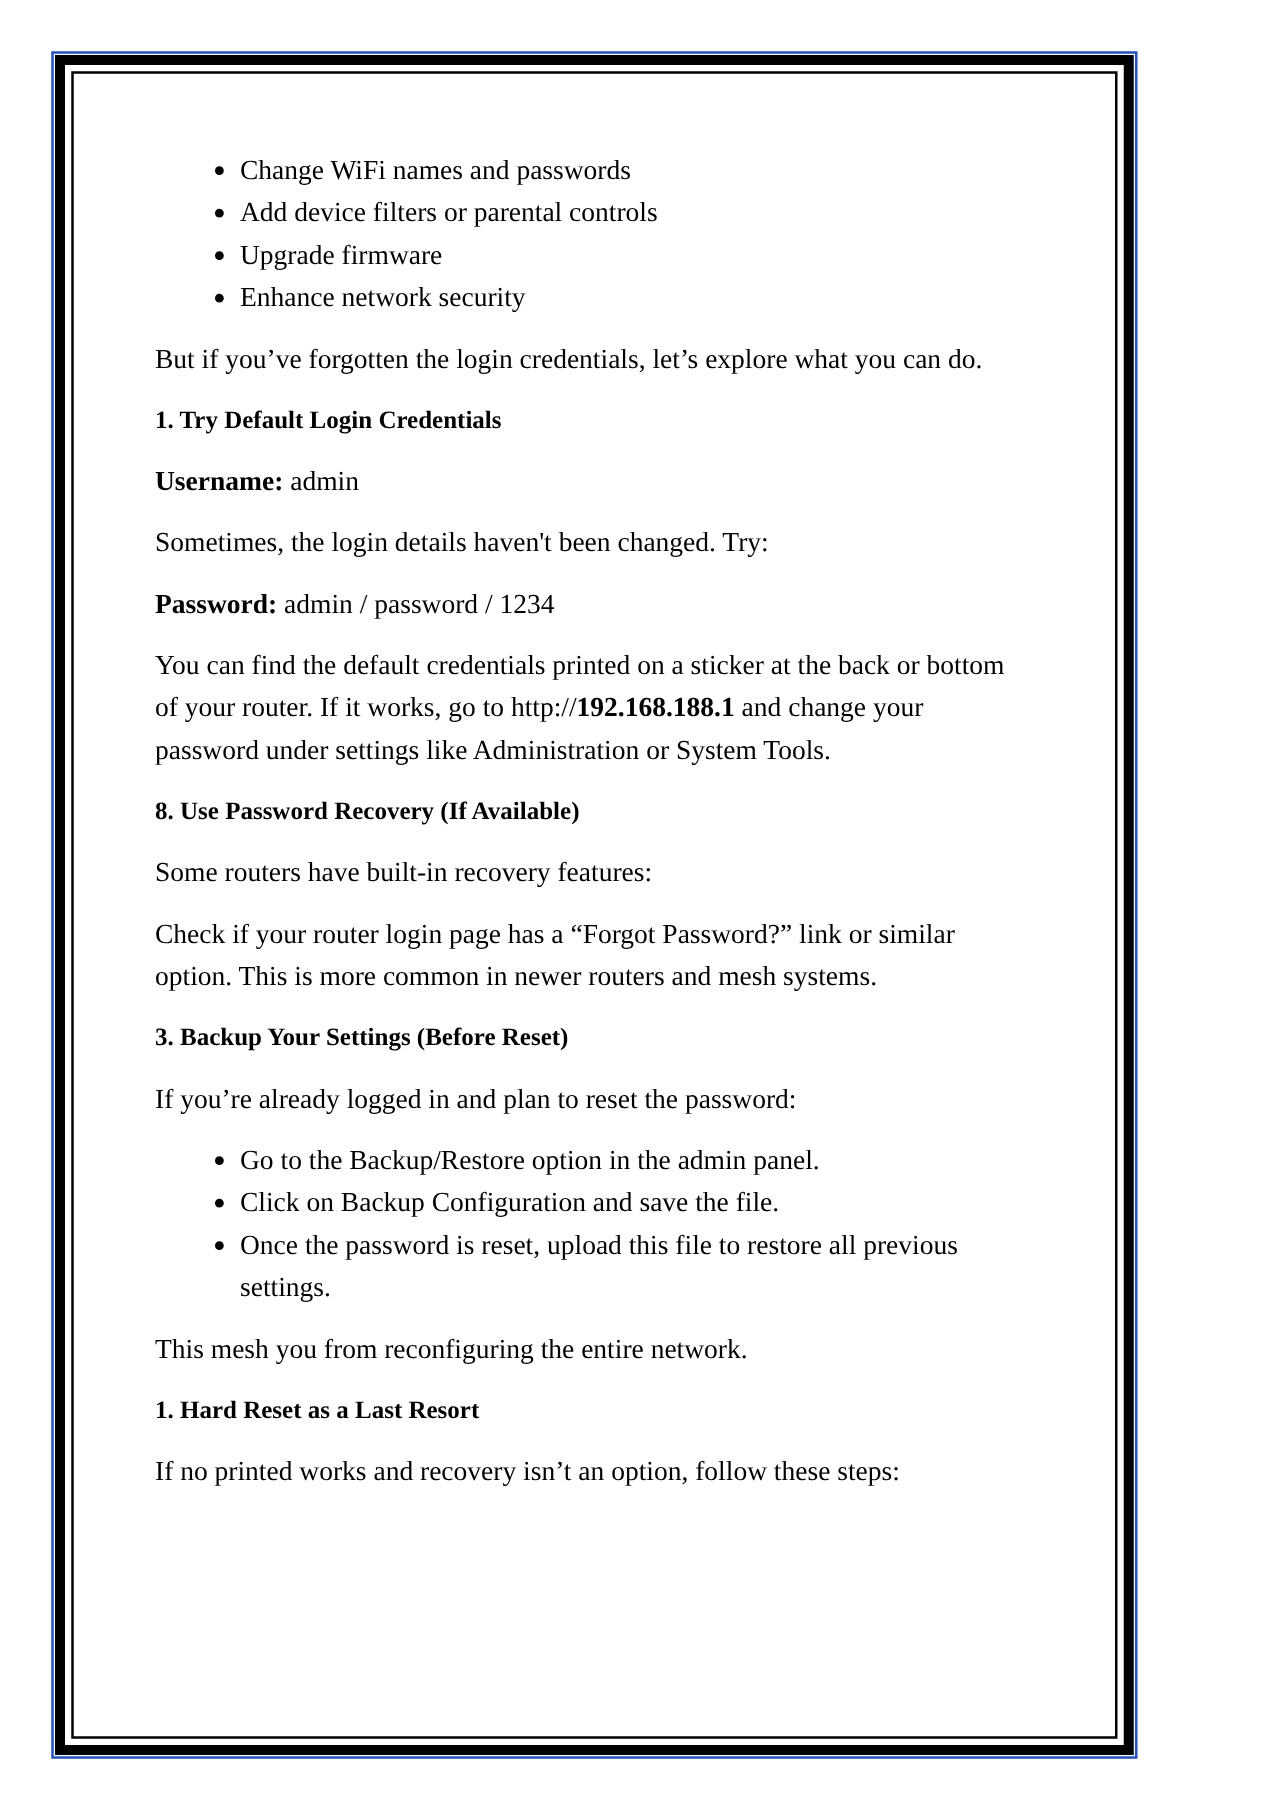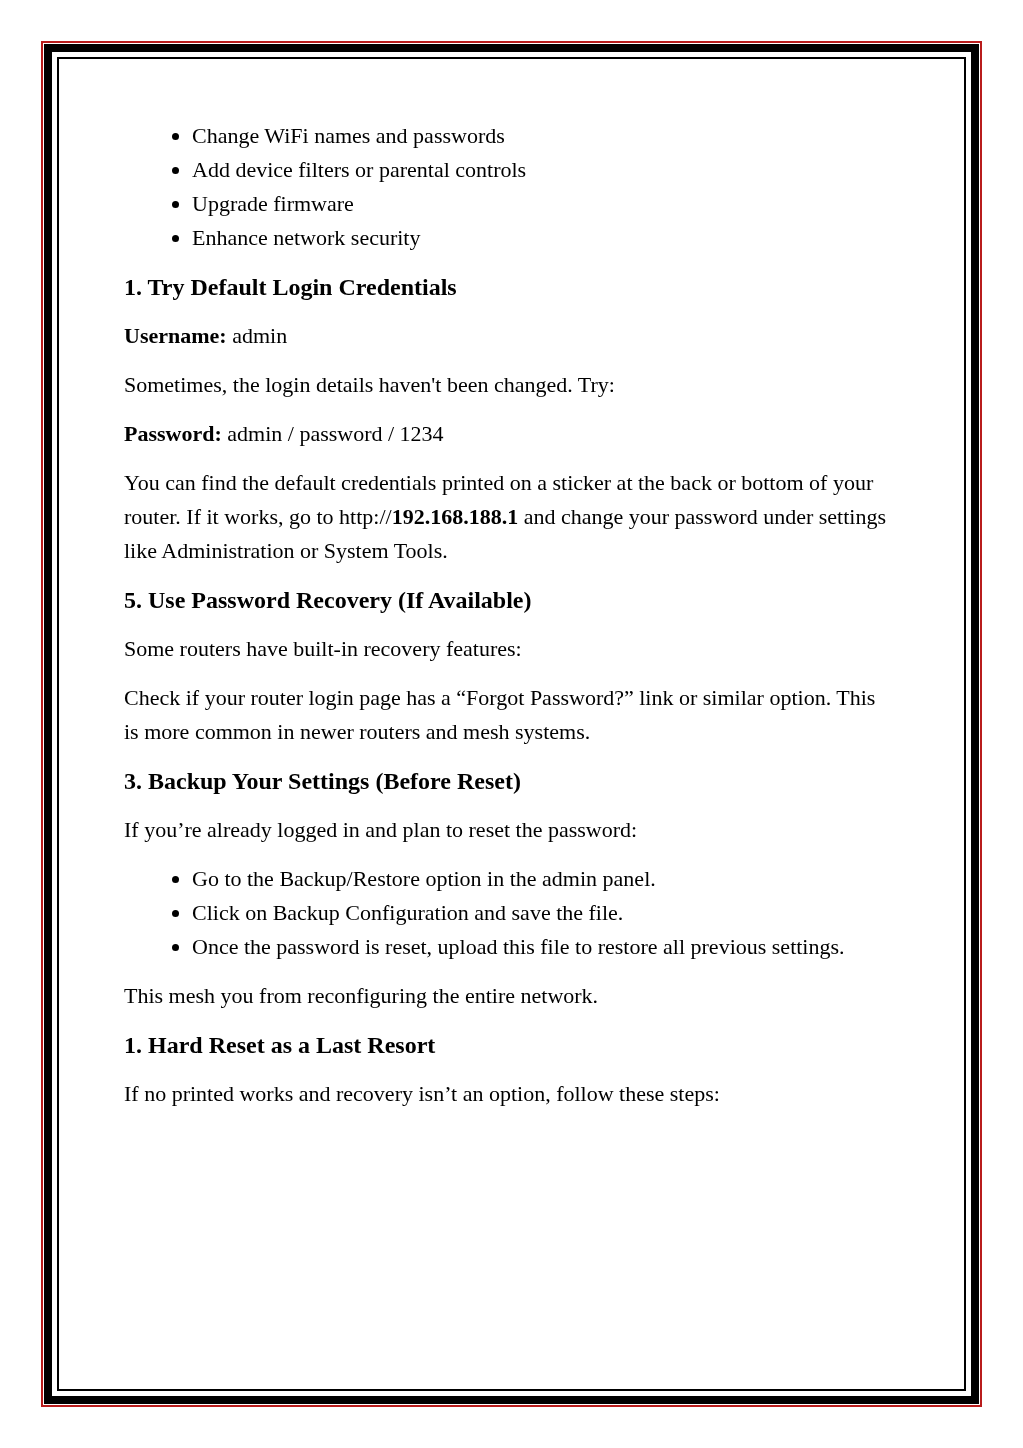--- a/index.html
+++ b/index.html
@@ -12,24 +12,24 @@
     width: 1023px;
     height: 1448px;
     background: #ffffff;
     font-family: "Liberation Serif", serif;
     color: #000000;
   }
   .frame-outer {
     position: absolute;
     left: 41px;
     top: 41px;
-    width: 941px;
+    width: 869px;
     height: 1366px;
     box-sizing: border-box;
-    border: 2px solid #b91c1c;
+    border: 2px solid #1d4ed8;
     padding: 1px;
   }
   .frame-mid {
     width: 100%;
     height: 100%;
     box-sizing: border-box;
     border: 8px solid #000000;
     padding: 5px;
   }
   .frame-inner {
@@ -42,21 +42,21 @@
   .content {
     padding: 60px 78px 0 65px;
     font-size: 22px;
     line-height: 34px;
   }
   .doc-paragraph {
     margin: 0 0 15px 0;
   }
   .doc-heading {
     margin: 0 0 15px 0;
-    font-size: 24px;
+    font-size: 20px;
     line-height: 34px;
     font-weight: bold;
   }
   .bullet-list {
     margin: 0 0 15px 0;
     padding: 0 0 0 68px;
     list-style: disc outside;
   }
   .bullet-list li {
     margin: 0;
@@ -73,26 +73,27 @@
   <div class="frame-outer">
     <div class="frame-mid">
       <div class="frame-inner">
         <div class="content">
             <ul class="bullet-list">
               <li>Change WiFi names and passwords</li>
               <li>Add device filters or parental controls</li>
               <li>Upgrade firmware</li>
               <li>Enhance network security</li>
             </ul>
+            <p class="doc-paragraph"><span class="seg-regular">But if you’ve forgotten the login credentials, let’s explore what you can do.</span></p>
             <h3 class="doc-heading"><span class="seg-bold">1. Try Default Login Credentials</span></h3>
             <p class="doc-paragraph"><span class="seg-bold">Username:</span><span class="seg-regular"> admin</span></p>
             <p class="doc-paragraph"><span class="seg-regular">Sometimes, the login details haven't been changed. Try:</span></p>
             <p class="doc-paragraph"><span class="seg-bold">Password:</span><span class="seg-regular"> admin / password / 1234</span></p>
             <p class="doc-paragraph"><span class="seg-regular">You can find the default credentials printed on a sticker at the back or bottom of your router. If it works, go to http://</span><span class="seg-bold">192.168.188.1</span><span class="seg-regular"> and change your password under settings like Administration or System Tools.</span></p>
-            <h3 class="doc-heading"><span class="seg-bold">5. Use Password Recovery (If Available)</span></h3>
+            <h3 class="doc-heading"><span class="seg-bold">8. Use Password Recovery (If Available)</span></h3>
             <p class="doc-paragraph"><span class="seg-regular">Some routers have built-in recovery features:</span></p>
             <p class="doc-paragraph"><span class="seg-regular">Check if your router login page has a “Forgot Password?” link or similar option. This is more common in newer routers and mesh systems.</span></p>
             <h3 class="doc-heading"><span class="seg-bold">3. Backup Your Settings (Before Reset)</span></h3>
             <p class="doc-paragraph"><span class="seg-regular">If you’re already logged in and plan to reset the password:</span></p>
             <ul class="bullet-list">
               <li>Go to the Backup/Restore option in the admin panel.</li>
               <li>Click on Backup Configuration and save the file.</li>
               <li>Once the password is reset, upload this file to restore all previous settings.</li>
             </ul>
             <p class="doc-paragraph"><span class="seg-regular">This mesh you from reconfiguring the entire network.</span></p>

